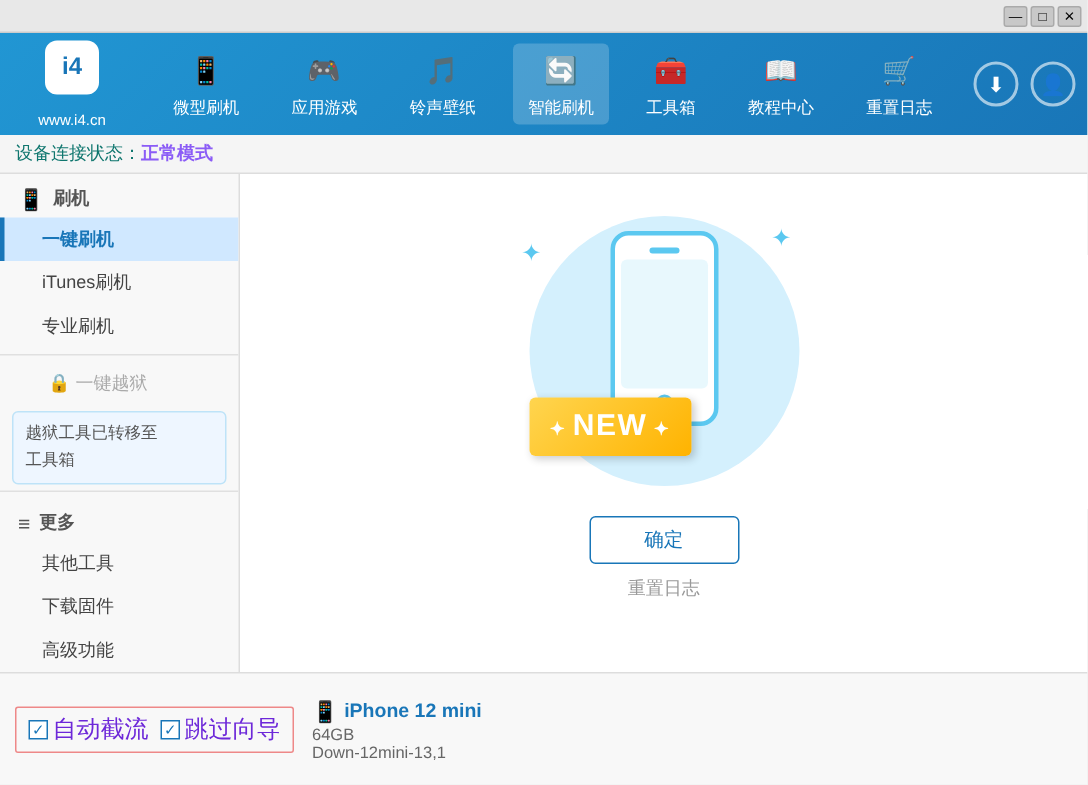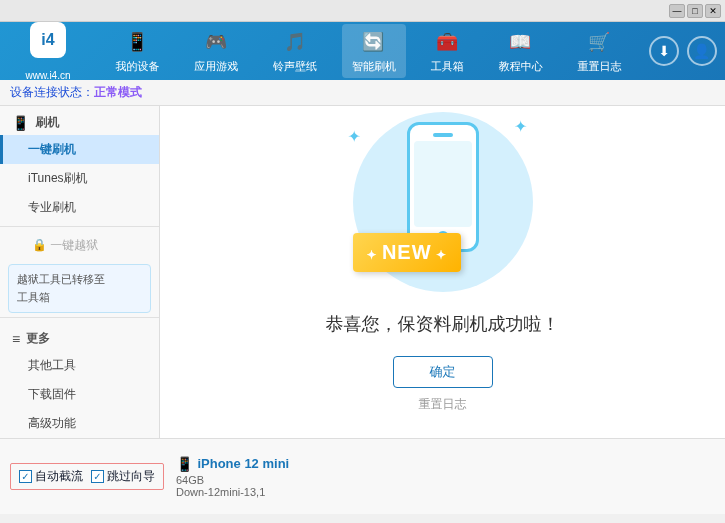--- a/index.html
+++ b/index.html
@@ -34,21 +34,21 @@
       border-radius: 2px;
       font-size: 9px;
       display: flex;
       align-items: center;
       justify-content: center;
       cursor: pointer;
     }
 
     
     .nav-bar {
-      height: 58px;
+      height: 68px;
       background: linear-gradient(135deg, #2196d3, #1976b8);
       display: flex;
       align-items: center;
       padding: 0 8px;
     }
     .nav-logo {
       width: 80px;
       display: flex;
       flex-direction: column;
       align-items: center;
@@ -121,21 +121,21 @@
     .status-bar {
       height: 26px;
       background: #f5f5f5;
       border-bottom: 1px solid #ddd;
       display: flex;
       align-items: center;
       padding: 0 10px;
       font-size: 12px;
       color: #333;
     }
-    .status-label { color: #1d4ed8; }
+    .status-label { color: #0f766e; }
     .status-value { color: #8b5cf6; font-weight: bold; }
 
     
     .sidebar {
       width: 160px;
       background: #f8f8f8;
       border-right: 1px solid #ddd;
       overflow-y: auto;
       flex-shrink: 0;
     }
@@ -349,22 +349,22 @@
       background: #fff;
       display: flex;
       align-items: center;
       justify-content: center;
     }
     .checkbox-check {
       color: #1976b8;
       font-size: 10px;
     }
     .checkbox-label {
-      font-size: 12px;
-      color: #0f172a;
+      font-size: 16px;
+      color: #6d28d9;
     }
     .device-info {
       display: flex;
       flex-direction: column;
     }
     .device-name {
       font-size: 13px;
       color: #1976b8;
       font-weight: bold;
       display: flex;
@@ -400,21 +400,21 @@
 </div>
 
 <div class="nav-bar">
   <div class="nav-logo">
     <div class="nav-logo-icon">i4</div>
     <span class="nav-logo-text">www.i4.cn</span>
   </div>
   <div class="nav-items">
     <div class="nav-item">
       <div class="nav-item-icon">📱</div>
-      <span class="nav-item-label">我的设备</span>
+      <span class="nav-item-label">微型刷机</span>
     </div>
     <div class="nav-item">
       <div class="nav-item-icon">🎮</div>
       <span class="nav-item-label">应用游戏</span>
     </div>
     <div class="nav-item">
       <div class="nav-item-icon">🎵</div>
       <span class="nav-item-label">铃声壁纸</span>
     </div>
     <div class="nav-item active">
@@ -490,21 +490,20 @@
         <div class="phone-circle-bg"></div>
         <div class="sparkle-tl">✦</div>
         <div class="sparkle-tr">✦</div>
         <div class="phone-device">
           <div class="phone-speaker"></div>
           <div class="phone-screen"></div>
           <div class="phone-home"></div>
         </div>
         <div class="new-badge">NEW</div>
       </div>
-      <div class="success-message">恭喜您，保资料刷机成功啦！</div>
       <button class="confirm-btn">确定</button>
       <a class="restart-link">重置日志</a>
     </div>
   </div>
 </div>
 
 <div class="device-bar">
   <div class="device-checkboxes">
     <div class="checkbox-item">
       <div class="checkbox-box">

